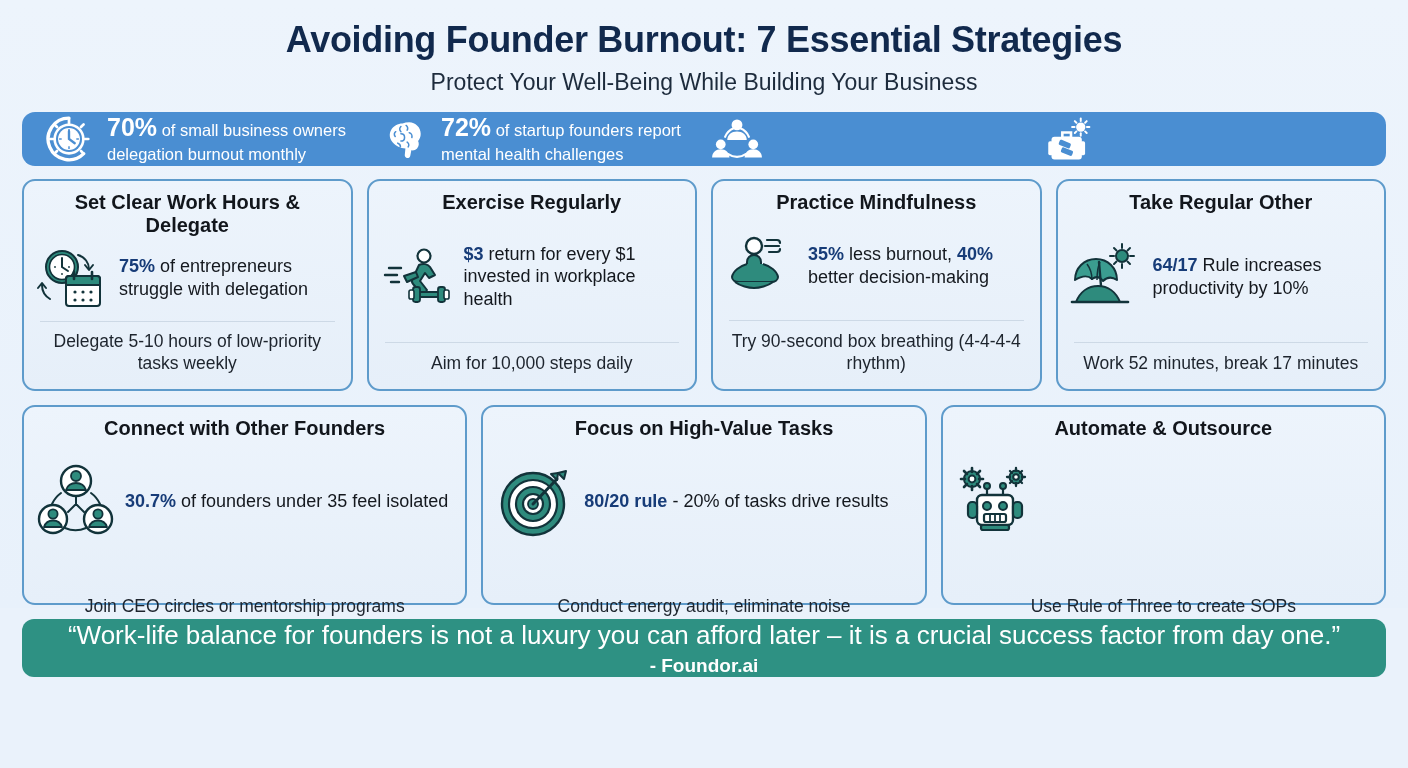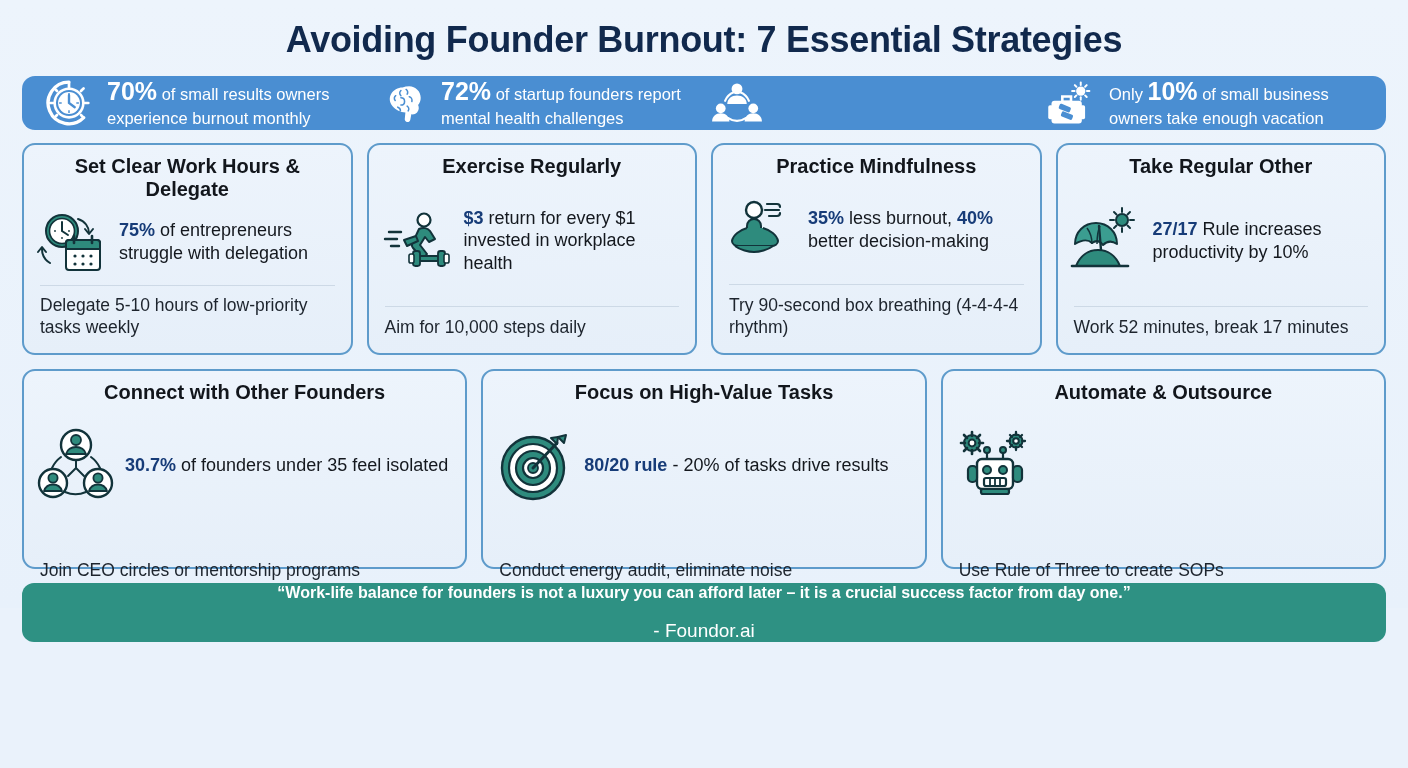--- a/index.html
+++ b/index.html
@@ -67,45 +67,46 @@
   }
   .card-icon { flex: 0 0 auto; width: 74px; height: 74px; display: flex; align-items: center; justify-content: center; }
   .row-2 .card-icon { width: 80px; height: 80px; }
   .card-stat {
     flex: 1; font-size: 18px; color: #14181e; line-height: 1.27;
   }
   .row-2 .card-stat { text-align: left; }
   .card-stat b { color: #173c78; font-weight: bold; }
   .divider { height: 1px; background: #cdd9e6; margin: 6px 4px 0 4px; }
   .card-tip {
-    text-align: left; font-size: 17.5px; color: #1d242d;
+    text-align: center; font-size: 17.5px; color: #1d242d;
     line-height: 1.24; padding: 10px 4px 4px 4px;
   }
   .row-2 .card-tip { padding-top: 12px; }
 
   
   .quote {
     margin-top: 14px; margin-bottom: 10px;
     background: #2e9183;
     border-radius: 12px;
     height: 72px;
     display: flex; flex-direction: column;
     align-items: center; justify-content: center;
     color: #ffffff;
   }
-  .quote-text { font-size: 16px; font-weight: bold; line-height: 1.25; padding: 0 20px; }
-  .quote-author { font-size: 19px; font-weight: normal; margin-top: 17px; }
+  .quote-text { font-size: 26px; font-weight: normal; line-height: 1.25; padding: 0 20px; }
+  .quote-author { font-size: 19px; font-weight: bold; margin-top: 4px; }
 </style>
 </head>
 <body>
 
 <div class="page">
 
   <div class="header">
     <div class="title">Avoiding Founder Burnout: 7 Essential Strategies</div>
+    <div class="subtitle">Protect Your Well-Being While Building Your Business</div>
   </div>
 
   <div class="stats-banner">
 
     <div class="stat">
       <div class="stat-icon">
         <svg viewBox="0 0 48 48" width="50" height="50">
           <path d="M24 4a20 20 0 1 0 14.1 34.1" fill="none" stroke="#fff" stroke-width="3.2" stroke-linecap="round"></path>
           <circle cx="24" cy="24" r="15" fill="#fff"></circle>
           <circle cx="24" cy="24" r="12.5" fill="#4a8ed2"></circle>
@@ -122,21 +123,21 @@
               <line x1="38" y1="10" x2="35.5" y2="12.5"></line>
             <line x1="42.5" y1="24" x2="39" y2="24"></line>
               <line x1="38" y1="38" x2="35.5" y2="35.5"></line>
             <line x1="10" y1="38" x2="12.5" y2="35.5"></line>
               <line x1="5.5" y1="24" x2="9" y2="24"></line>
             <line x1="10" y1="10" x2="12.5" y2="12.5"></line>
           </g>
         </svg>
       </div>
       <div class="stat-text">
-        <b>70%</b><span> of small results owners experience burnout monthly</span>
+        <b>70%</b><span> of small business owners delegation burnout monthly</span>
       </div>
     </div>
 
     <div class="stat">
       <div class="stat-icon">
         <svg viewBox="0 0 48 48" width="50" height="50">
           <path d="M30 8c6 0 11 5 11 11 0 3-1 5-2.5 7 1 2 1 5-1 7-1.5 1.6-3.5 2.2-5.5 1.8L31 40c-.3 1.6-1.8 2.6-3.3 2.2-1.3-.3-2.1-1.5-2-2.8l.6-6.4c-4.5-.4-9.5-2.3-12.3-6C11 23.4 10.5 19 12.6 15.3 14.8 11.4 19 9 23.5 9c2-.6 4.2-1 6.5-1z" fill="#fff"></path>
           <g stroke="#4a8ed2" stroke-width="1.5" fill="none" stroke-linecap="round">
             <path d="M22 12c-1.5 1.5-1.5 3.5 0 5M27 11c1.5 1 2 3 1 4.5"></path>
             <path d="M17 17c-1.5 1-1.8 3-.5 4.5M22 19c2 0 3.5 1.5 3.5 3.5S24 26 22 26"></path>
@@ -180,23 +181,20 @@
           </g>
           <path d="M16 18h8v5h-8z" fill="none" stroke="#fff" stroke-width="2.4"></path>
           <rect x="6" y="22" width="28" height="21" rx="2.8" fill="#fff"></rect>
           <rect x="3" y="26" width="4.5" height="13" rx="1.6" fill="#fff"></rect>
           <rect x="32.5" y="26" width="4.5" height="13" rx="1.6" fill="#fff"></rect>
           <g fill="#4a8ed2">
             <rect x="13" y="26" width="11" height="5" rx="1.4" transform="rotate(22 18 28)"></rect>
             <rect x="15" y="33" width="11" height="5" rx="1.4" transform="rotate(22 20 35)"></rect>
           </g>
         </svg>
-      </div>
-      <div class="stat-text">
-        <span>Only </span><b>10%</b><span> of small business owners take enough vacation</span>
       </div>
     </div>
 
   </div>
 
   <div class="rows">
 
     <div class="row row-1">
 
       <div class="card">
@@ -310,21 +308,21 @@
                   <line x1="57.5" y1="10.5" x2="60" y2="8"></line>
               </g>
               <path d="M5 40c0-12 9-21 21-21s21 9 21 21c-6-4-10-3-14 1-3-4-7-5-11-2-3-3-9-4-17 1z" fill="#3b9d90" stroke="#12333a" stroke-width="2" stroke-linejoin="round"></path>
               <path d="M17 24c3 4 5 10 5 16M30 22c-2 4-3 10-3 18" fill="none" stroke="#12333a" stroke-width="1.5"></path>
               <line x1="29" y1="22" x2="32" y2="58" stroke="#12333a" stroke-width="2.4" stroke-linecap="round"></line>
               <path d="M6 62c4-10 12-16 22-16s18 6 22 16z" fill="#2e8b7d" stroke="#12333a" stroke-width="2" stroke-linejoin="round"></path>
               <line x1="2" y1="62" x2="58" y2="62" stroke="#12333a" stroke-width="2.6" stroke-linecap="round"></line>
             </svg>
           </div>
           <div class="card-stat">
-            <b>27/17</b><span> Rule increases productivity by 10%</span>
+            <b>64/17</b><span> Rule increases productivity by 10%</span>
           </div>
         </div>
         <div class="divider"></div>
         <div class="card-tip">Work 52 minutes, break 17 minutes</div>
       </div>
 
     </div>
 
     <div class="row row-2">
 

